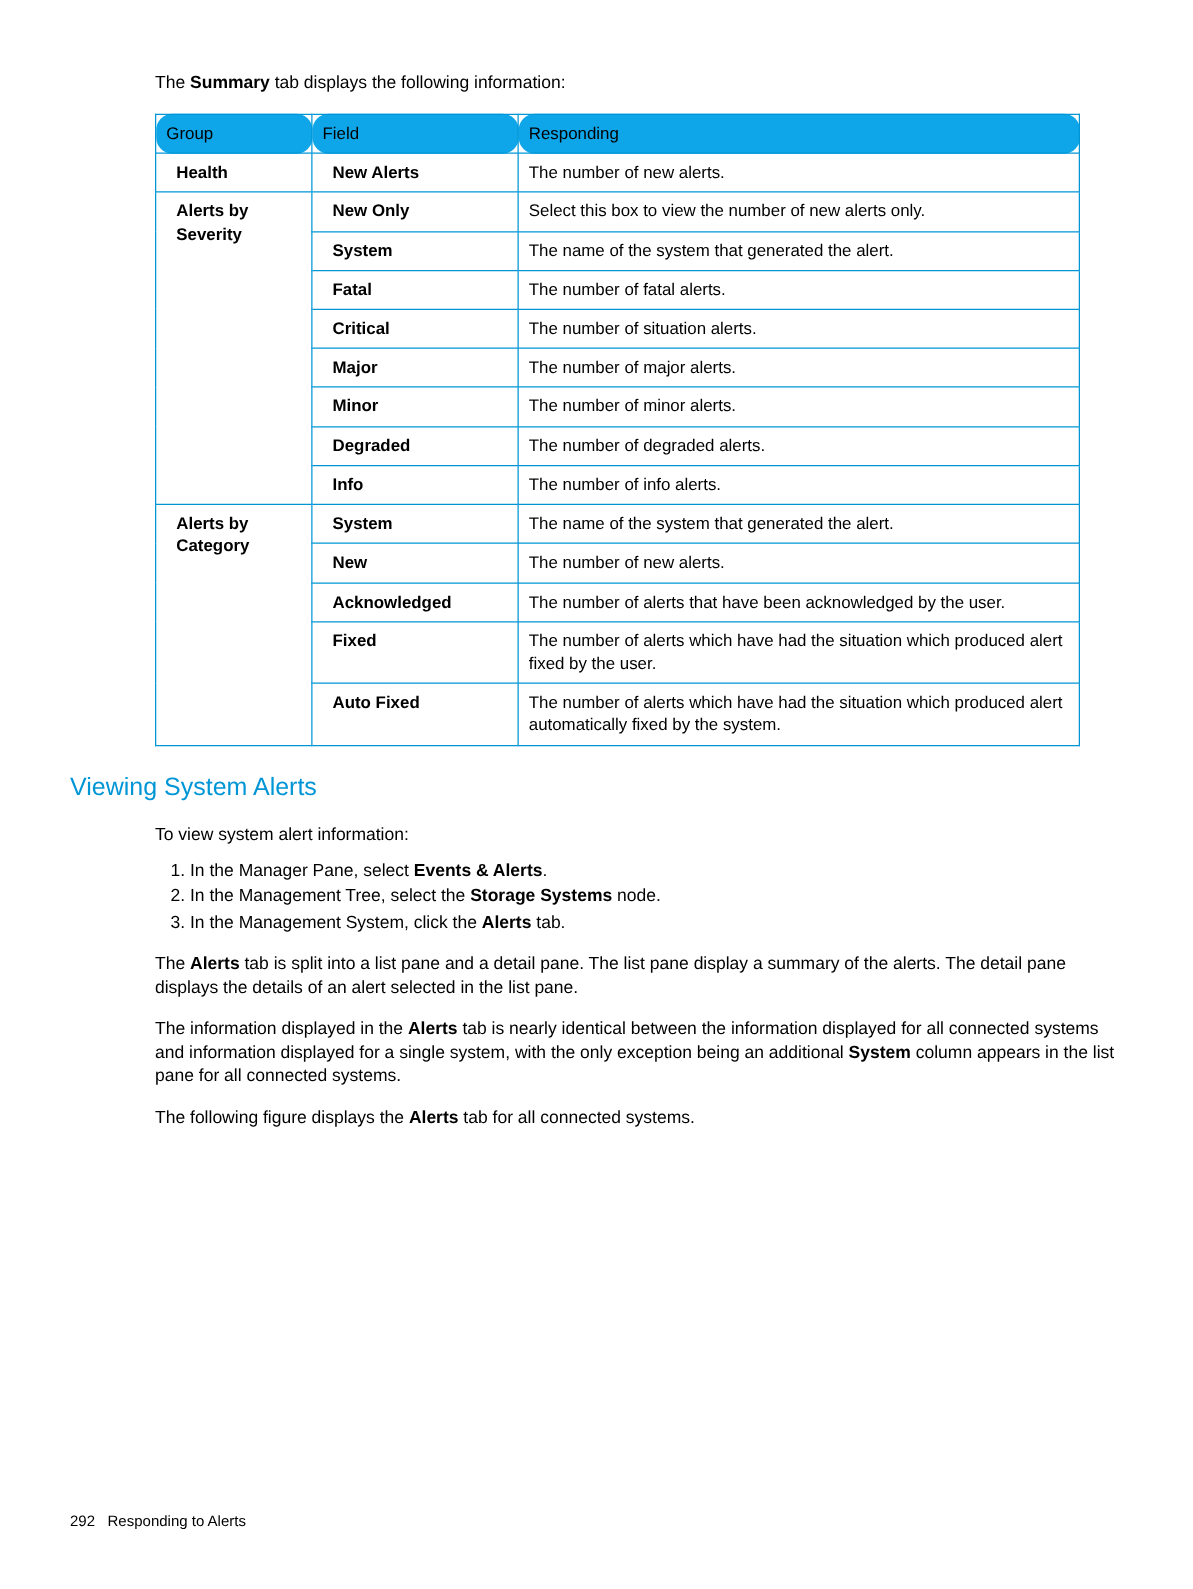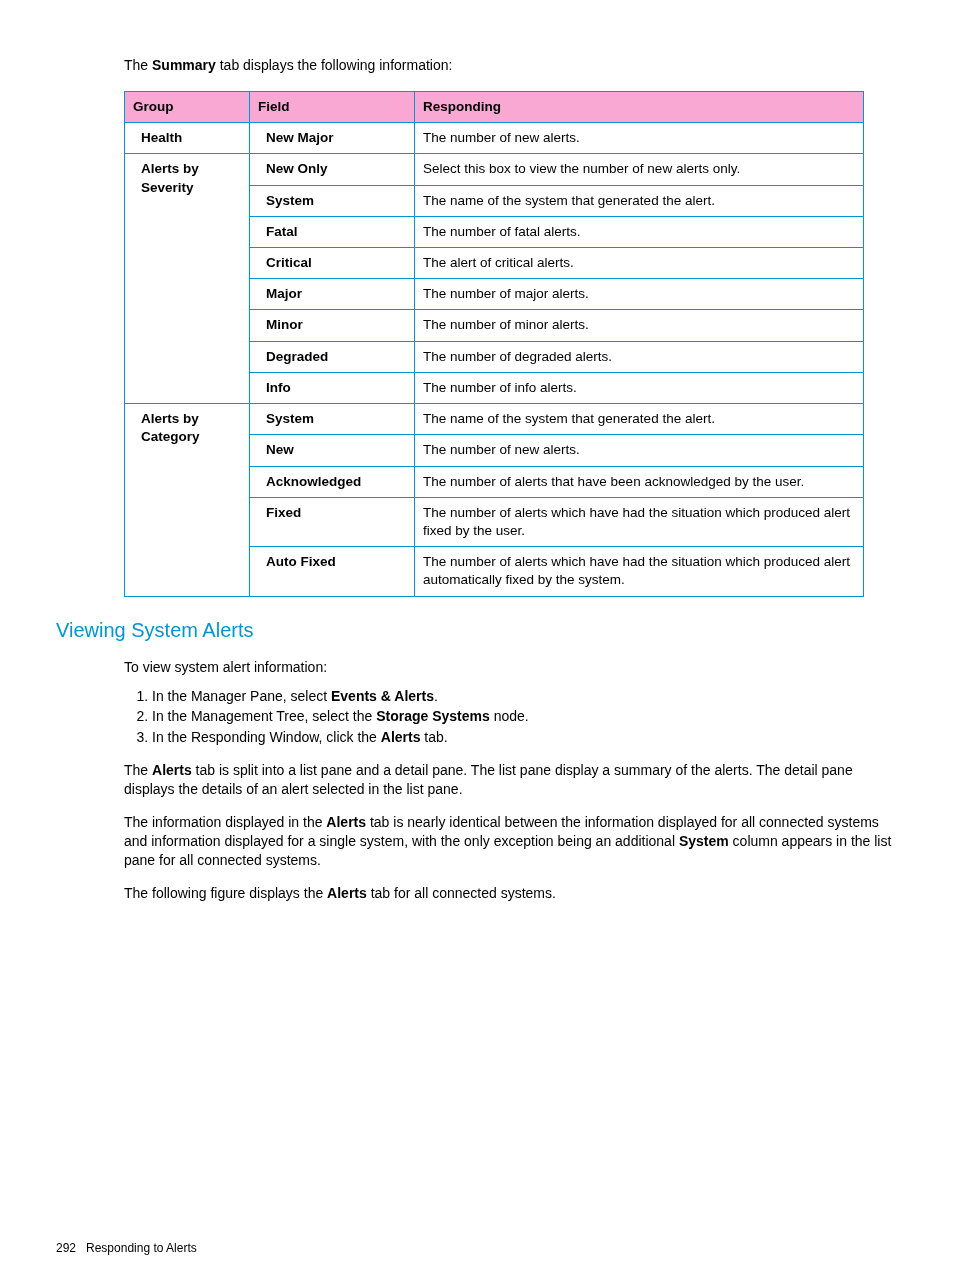--- a/index.html
+++ b/index.html
@@ -24,22 +24,23 @@
     margin-bottom: 20px;
     font-size: 13.5px;
   }
   table.data th, table.data td {
     border: 1px solid #0096d6;
     text-align: left;
     vertical-align: top;
     padding: 6px 8px;
   }
   table.data th {
-    font-weight: bold;
-    background: #f9a8d4;
+    font-weight: normal;
+    background: #0ea5e9;
+    border-radius: 13px;
   }
   table.data td.group, table.data td.field {
     font-weight: bold;
     padding-left: 16px;
   }
   table.data .col-group { width: 125px; }
   table.data .col-field { width: 165px; }
   h2.section {
     color: #0096d6;
     font-weight: normal;
@@ -52,21 +53,21 @@
   }
   ol.steps {
     margin: 0 0 12px 68px;
     padding-left: 28px;
   }
   ol.steps li {
     margin-bottom: 2px;
   }
   .footer {
     position: absolute;
-    bottom: 15px;
+    bottom: 46px;
     left: 56px;
     font-size: 12px;
     color: #000;
   }
   .footer .pagenum { margin-right: 10px; }
   .bold { font-weight: bold; }
 </style>
 </head>
 <body>
 
@@ -83,39 +84,39 @@
   <thead>
     <tr>
       <th>Group</th>
       <th>Field</th>
       <th>Responding</th>
     </tr>
   </thead>
   <tbody id="tbody">
       <tr>
         <td class="group">Health</td>
-        <td class="field">New Major</td>
+        <td class="field">New Alerts</td>
         <td>The number of new alerts.</td>
       </tr>
       <tr>
         <td class="group" rowspan="8">Alerts by Severity</td>
         <td class="field">New Only</td>
         <td>Select this box to view the number of new alerts only.</td>
       </tr>
       <tr>
         <td class="field">System</td>
         <td>The name of the system that generated the alert.</td>
       </tr>
       <tr>
         <td class="field">Fatal</td>
         <td>The number of fatal alerts.</td>
       </tr>
       <tr>
         <td class="field">Critical</td>
-        <td>The alert of critical alerts.</td>
+        <td>The number of situation alerts.</td>
       </tr>
       <tr>
         <td class="field">Major</td>
         <td>The number of major alerts.</td>
       </tr>
       <tr>
         <td class="field">Minor</td>
         <td>The number of minor alerts.</td>
       </tr>
       <tr>
@@ -150,21 +151,21 @@
     </tbody>
 </table>
 
 <h2 class="section">Viewing System Alerts</h2>
 
 <p class="body-text">To view system alert information:</p>
 
 <ol class="steps" id="steps">
     <li><span>In the Manager Pane, select </span><span class="bold">Events &amp; Alerts</span><span>.</span></li>
     <li><span>In the Management Tree, select the </span><span class="bold">Storage Systems</span><span> node.</span></li>
-    <li><span>In the Responding Window, click the </span><span class="bold">Alerts</span><span> tab.</span></li>
+    <li><span>In the Management System, click the </span><span class="bold">Alerts</span><span> tab.</span></li>
   </ol>
 
 <p class="body-text">
   <span>The </span><span class="bold">Alerts</span><span> tab is split into a list pane and a detail pane. The list pane display a summary of the alerts. The detail pane displays the details of an alert selected in the list pane.</span>
 </p>
 
 <p class="body-text">
   <span>The information displayed in the </span><span class="bold">Alerts</span><span> tab is nearly identical between the information displayed for all connected systems and information displayed for a single system, with the only exception being an additional </span><span class="bold">System</span><span> column appears in the list pane for all connected systems.</span>
 </p>
 

